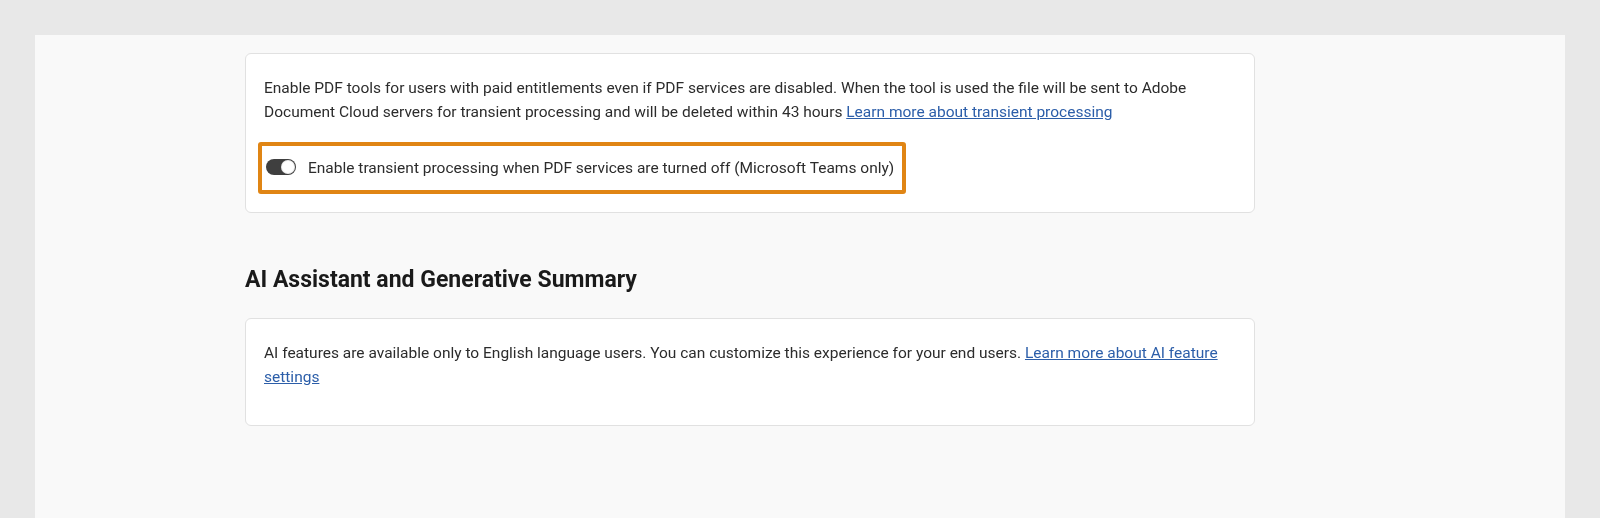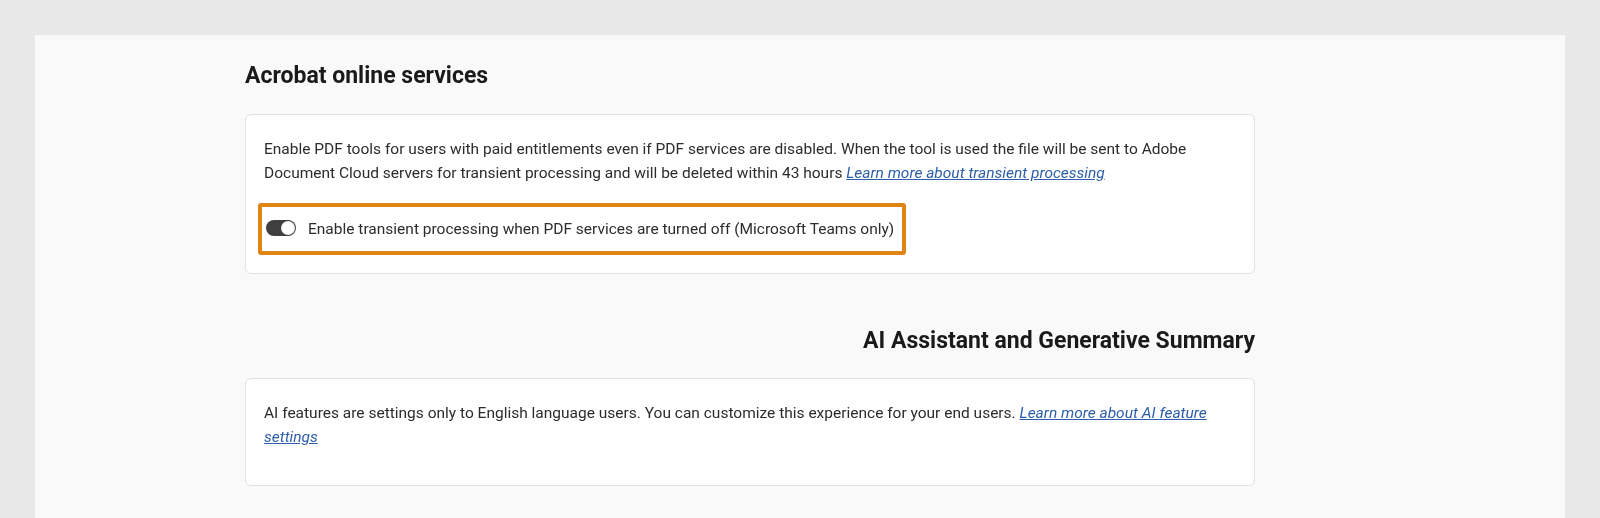--- a/index.html
+++ b/index.html
@@ -24,38 +24,36 @@
     }
     h2.section-heading {
       font-size: 23px;
       font-weight: 700;
       color: #1a1a1a;
       margin-bottom: 20px;
       margin-top: 6px;
     }
     h2.section-heading.second {
       margin-top: 50px;
-      text-align: right;
     }
     .settings-card {
       background: #ffffff;
       border: 1px solid #e1e1e1;
       border-radius: 6px;
       padding: 22px 18px 18px 18px;
     }
     .description-text {
       font-size: 15.5px;
       color: #2c2c2c;
       margin-bottom: 18px;
       line-height: 1.55;
     }
     .settings-card a.learn-link {
       color: #2c5ea9;
       text-decoration: underline;
-      font-style: italic;
     }
     .highlighted-row {
       border: 4px solid #e08514;
       border-radius: 3px;
       padding: 10px 8px 10px 4px;
       margin-left: -6px;
       display: inline-block;
     }
     .toggle-row {
       display: flex;
@@ -109,42 +107,41 @@
       top: 1px;
     }
   </style>
 </head>
 <body>
 
 <div class="page-outer">
   <div class="page-inner">
     <div class="content-area">
 
-      <h2 class="section-heading">Acrobat online services</h2>
 
       <div class="settings-card">
         <p class="description-text">
           <span>Enable PDF tools for users with paid entitlements even if PDF services are disabled. When the tool is used the file will be sent to Adobe Document Cloud servers for transient processing and will be deleted within 43 hours </span><a href="#" class="learn-link">Learn more about transient processing</a>
         </p>
 
         <div class="highlighted-row">
           <div class="toggle-row">
             <span class="toggle on">
               <span class="toggle-thumb"></span>
             </span>
             <span class="toggle-text">Enable transient processing when PDF services are turned off (Microsoft Teams only)</span>
           </div>
         </div>
       </div>
 
       <h2 class="section-heading second">AI Assistant and Generative Summary</h2>
 
       <div class="settings-card">
         <p class="description-text">
-          <span>AI features are settings only to English language users. You can customize this experience for your end users. </span><a href="#" class="learn-link">Learn more about AI feature settings</a>
+          <span>AI features are available only to English language users. You can customize this experience for your end users. </span><a href="#" class="learn-link">Learn more about AI feature settings</a>
         </p>
 
 
       </div>
 
     </div>
   </div>
 </div>
 
 </body></html>

